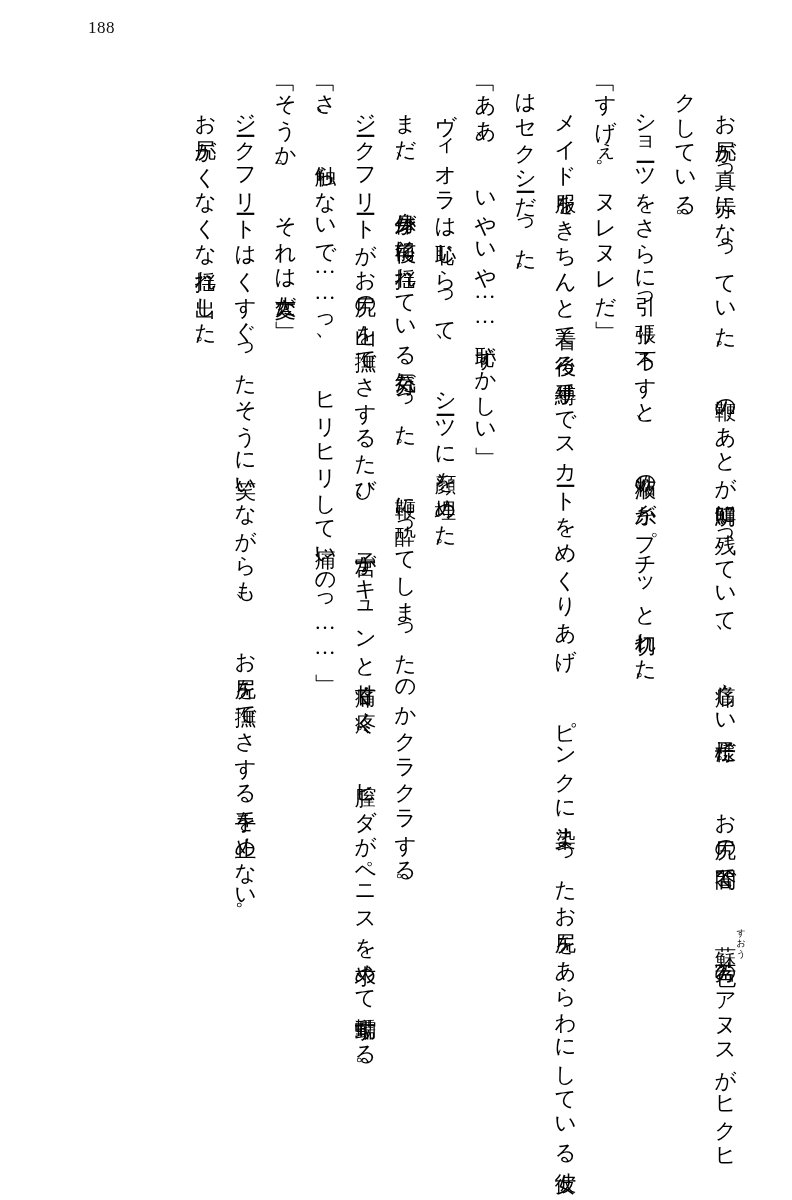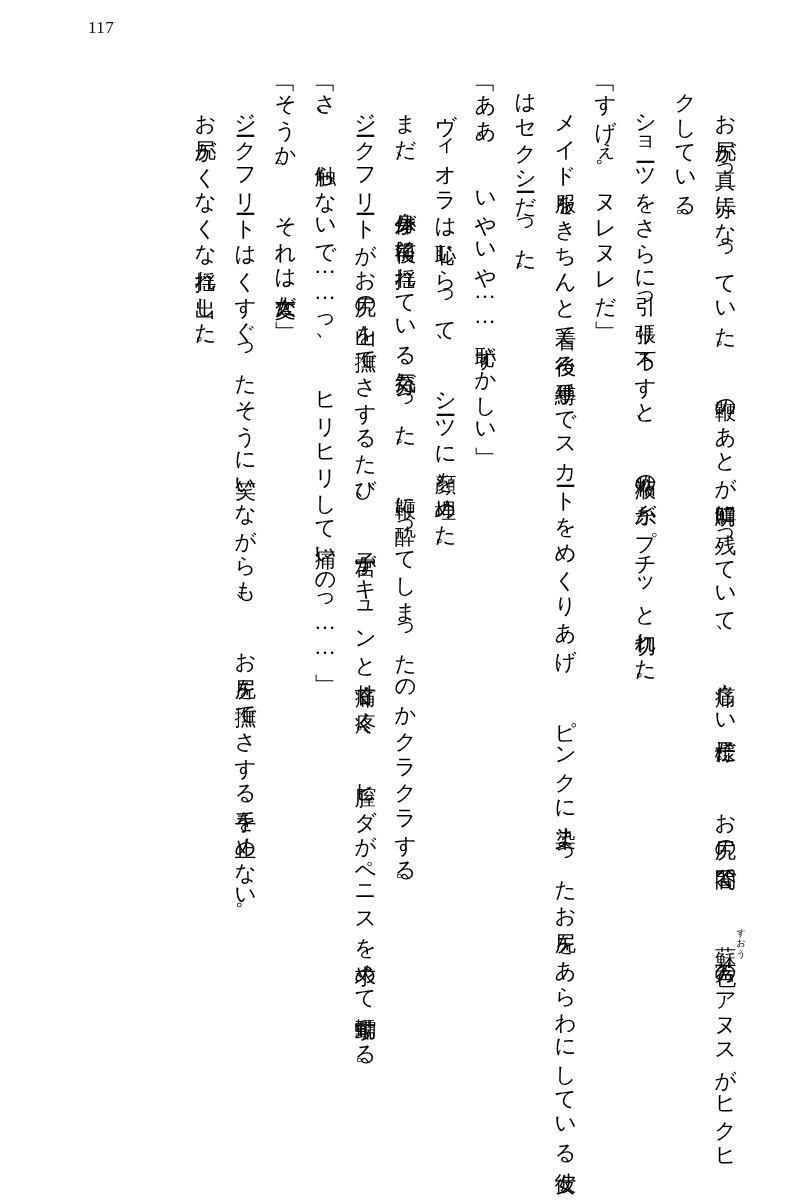--- a/index.html
+++ b/index.html
@@ -57,21 +57,21 @@
     font-size: 9px;
     letter-spacing: 0;
     line-height: 1;
   }
 </style>
 </head>
 <body>
 
 <div class="page">
 
-  <div class="page-number">117</div>
+  <div class="page-number">188</div>
 
   <div class="body-text">
     <p class="indent">お尻が真っ赤になっていた。　鞭のあとが鮮明に残っていて、　痛々しい様子だ。　お尻の谷間で、　<ruby>蘇芳<rt>すおう</rt></ruby>色のアヌスがヒクヒクしている。</p>
     <p class="indent">ショーツをさらに引っ張り下ろすと、　粘液の糸がプチッと切れた。</p>
     <p>「すげぇ。ヌレヌレだ」</p>
     <p class="indent">メイド服をきちんと着て後ろ手縛りでスカートをめくりあげ、　ピンクに染まったお尻をあらわにしている彼女はセクシーだった。</p>
     <p>「ああ、　いやいや……恥ずかしい」</p>
     <p class="indent">ヴィオラは恥じらって、　シーツに顔を埋めた。</p>
     <p class="indent">まだ、　身体が前後に揺れている気分だった。　鞭に酔ってしまったのかクラクラする。</p>
     <p class="indent">ジークフリートがお尻の山を撫でさするたび、　子宮がキュンと甘痛く疼く。　膣ヒダがペニスを求めて蠕動する。</p>

